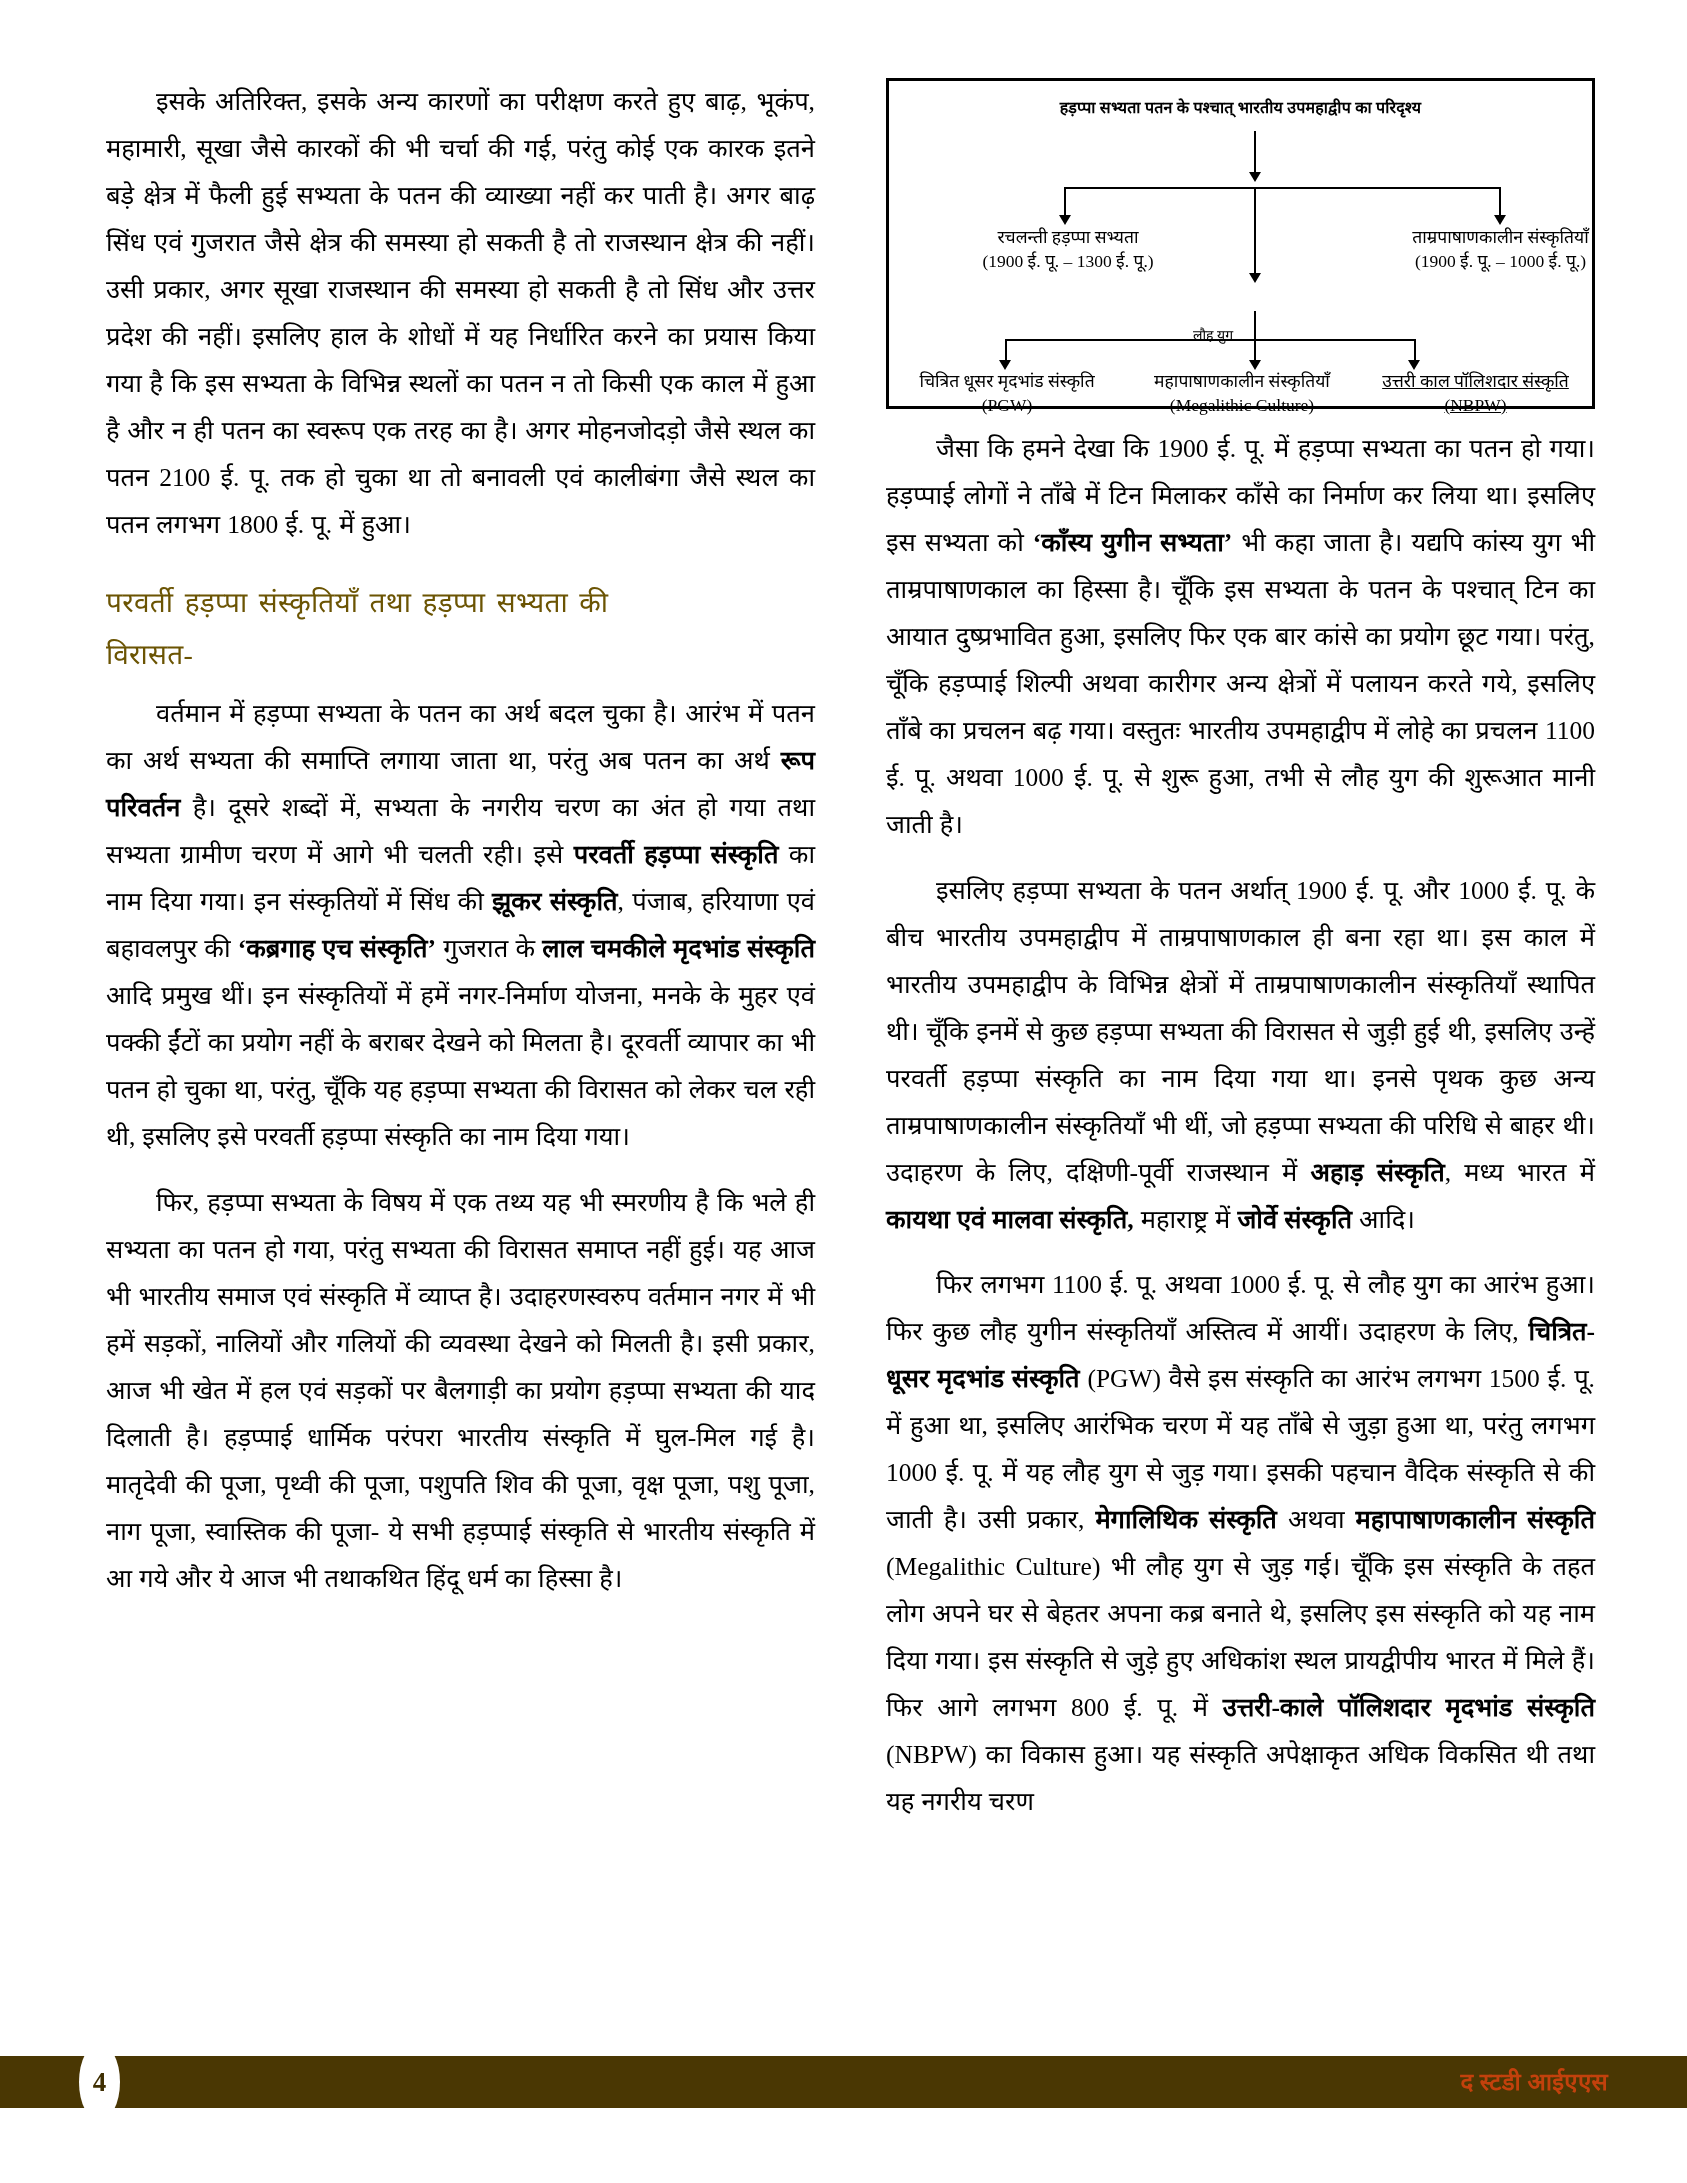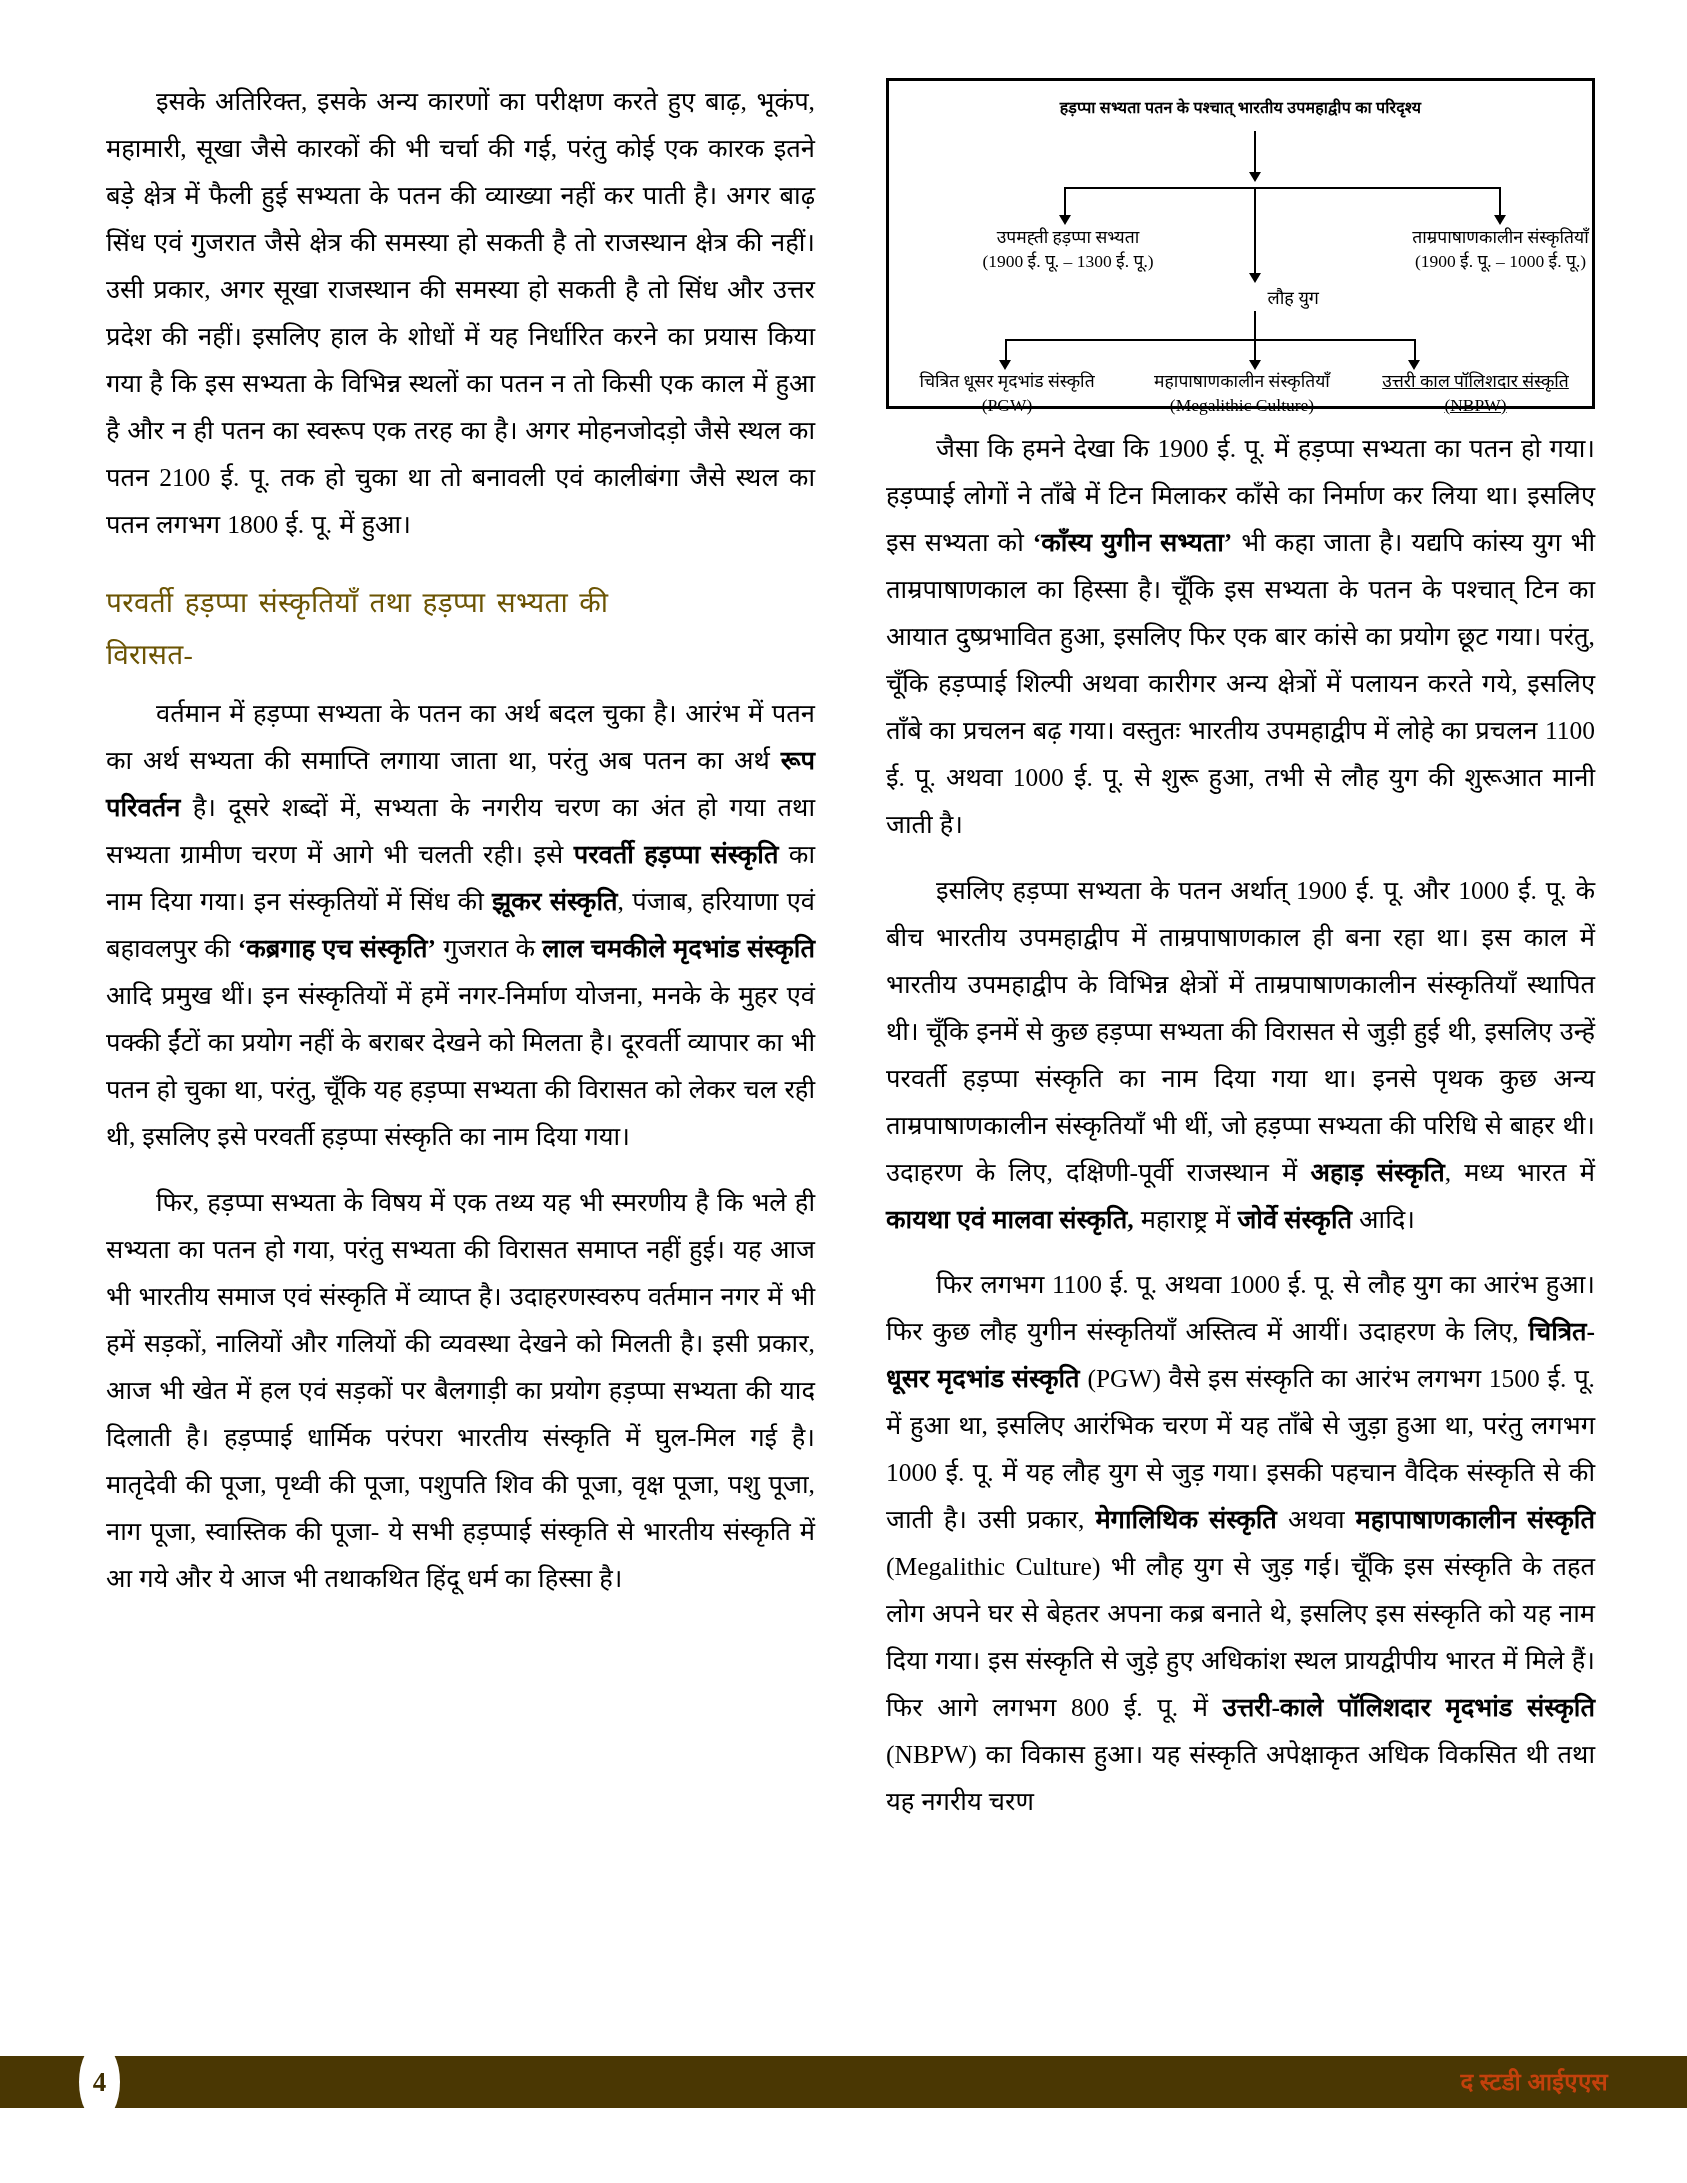--- a/index.html
+++ b/index.html
@@ -83,23 +83,24 @@
   .dg-label {
     position: absolute;
     text-align: center;
     font-size: 17.5px;
     line-height: 24px;
     color: #000;
   }
   .dg-label .l2 { display:block; }
   .dg-node-iron {
     position: absolute;
-    text-align: right;
-    font-size: 18px;
+    text-align: left;
+    font-size: 14px;
     color: #000;
+    margin-top: 40px;
   }
 
   
   .vline { position:absolute; background:#000; width:2px; }
   .hline { position:absolute; background:#000; height:2px; }
   .arrowhead {
     position:absolute;
     width:0; height:0;
     border-left: 6px solid transparent;
     border-right: 6px solid transparent;
@@ -172,21 +173,21 @@
 
           <div class="hline" style="left:175px; top:106px; width:437px;"></div>
 
           <div class="vline" style="left:175px; top:106px; height:32px;"></div>
           <div class="arrowhead" style="left:170px; top:134px;"></div>
 
           <div class="vline" style="left:610px; top:106px; height:32px;"></div>
           <div class="arrowhead" style="left:605px; top:134px;"></div>
 
           <div class="dg-label" style="left:60px; top:144px; width:238px;">
-            <span>उपमह्ती हड़प्पा सभ्यता</span>
+            <span>रचलन्ती हड़प्पा सभ्यता</span>
             <span class="l2">(1900 ई. पू. – 1300 ई. पू.)</span>
           </div>
 
           <div class="dg-label" style="left:476px; top:144px; width:271px;">
             <span>ताम्रपाषाणकालीन संस्कृतियाँ</span>
             <span class="l2">(1900 ई. पू. – 1000 ई. पू.)</span>
           </div>
 
           <div class="vline" style="left:365px; top:106px; height:90px;"></div>
           <div class="arrowhead" style="left:360px; top:192px;"></div>

